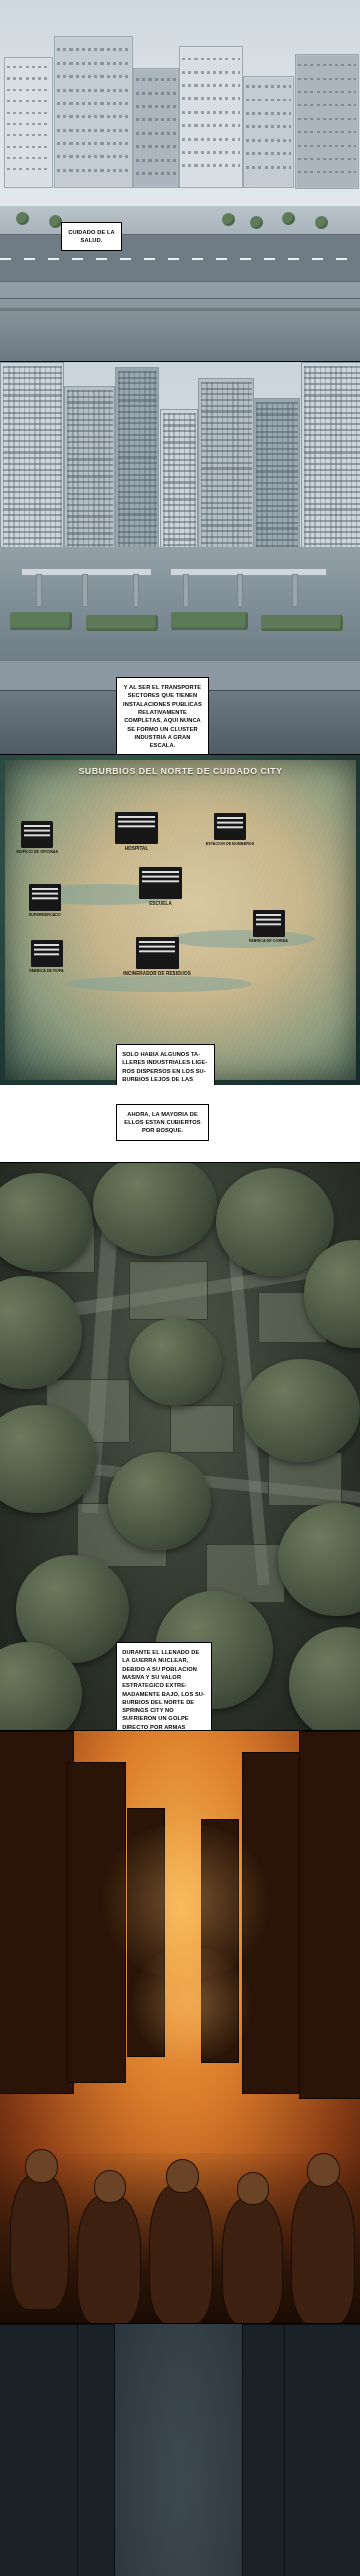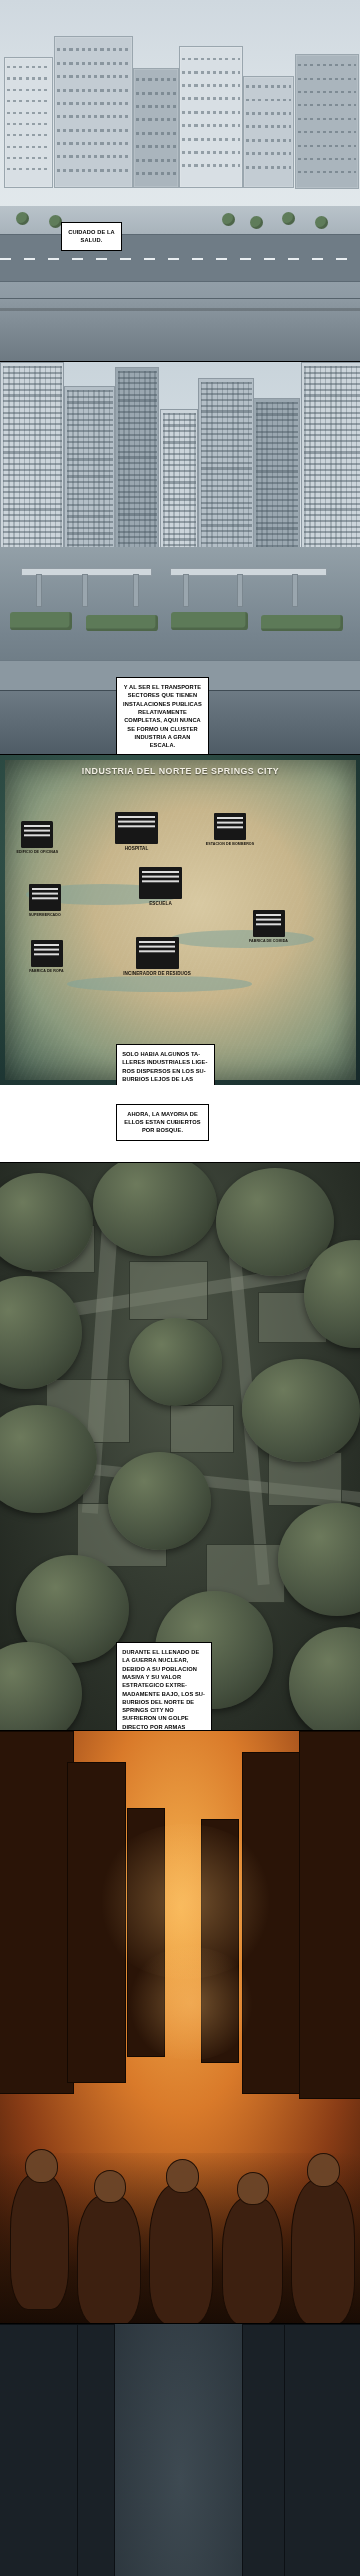--- a/index.html
+++ b/index.html
@@ -452,21 +452,21 @@
     <div class="caption cap2 centered">Y AL SER EL TRANSPORTE SECTORES QUE TIENEN INSTALACIONES PUBLICAS RELATIVAMENTE COMPLETAS, AQUI NUNCA SE FORMO UN CLUSTER INDUSTRIA A GRAN ESCALA.</div>
   </div>
 
   <div class="panel p3">
     <div class="mapframe">
       <div class="river" style="left:20.6px;  top:124px; width:155px; height:20.6px;"></div>
       <div class="river" style="left:165px; top:170px; width:144px; height:17.5px;"></div>
       <div class="river" style="left:62px; top:216px; width:185px; height:15.5px;"></div>
     </div>
 
-    <div class="map-title">INDUSTRIA DEL NORTE DE SPRINGS CITY</div>
+    <div class="map-title">SUBURBIOS DEL NORTE DE CUIDADO CITY</div>
 
     <div class="mapicon" style="left:9.3px;  top:66px; width:56px;">
       <div class="glyph sq"></div>
       <div class="mlabel">EDIFICIO DE OFICINAS</div>
     </div>
 
     <div class="mapicon big" style="left:103px; top:57px; width:67px;">
       <div class="glyph"></div>
       <div class="mlabel">HOSPITAL</div>
     </div>

